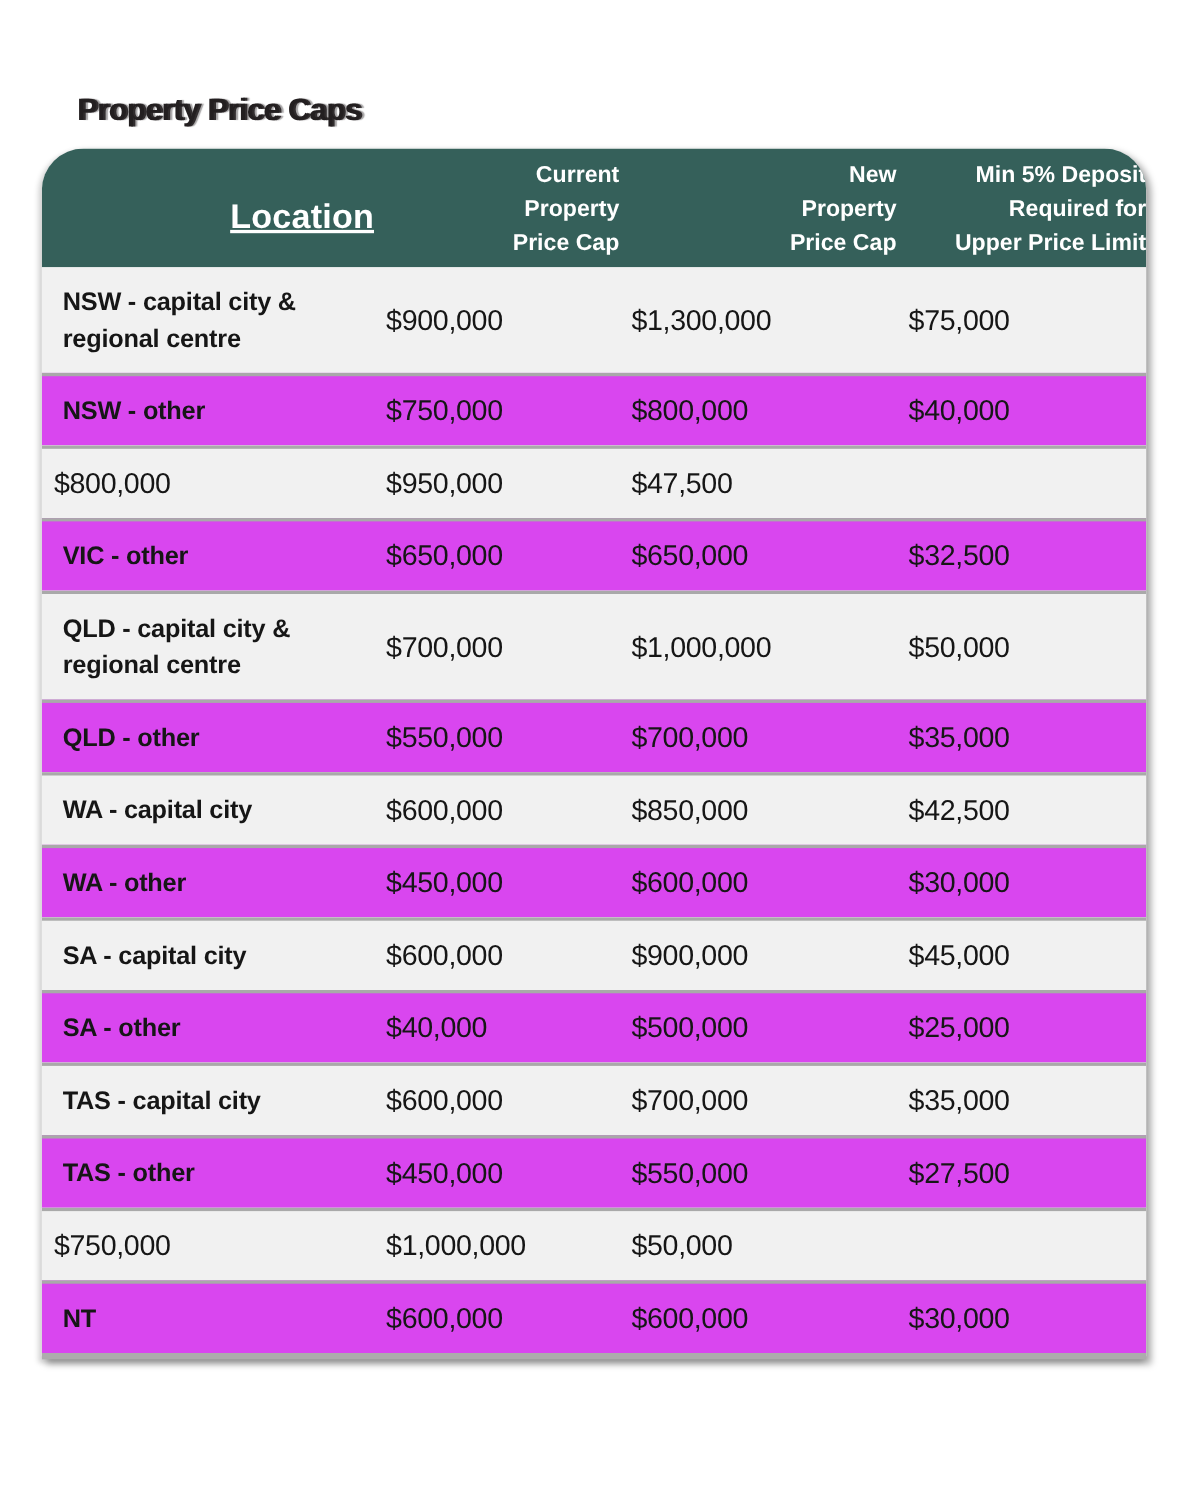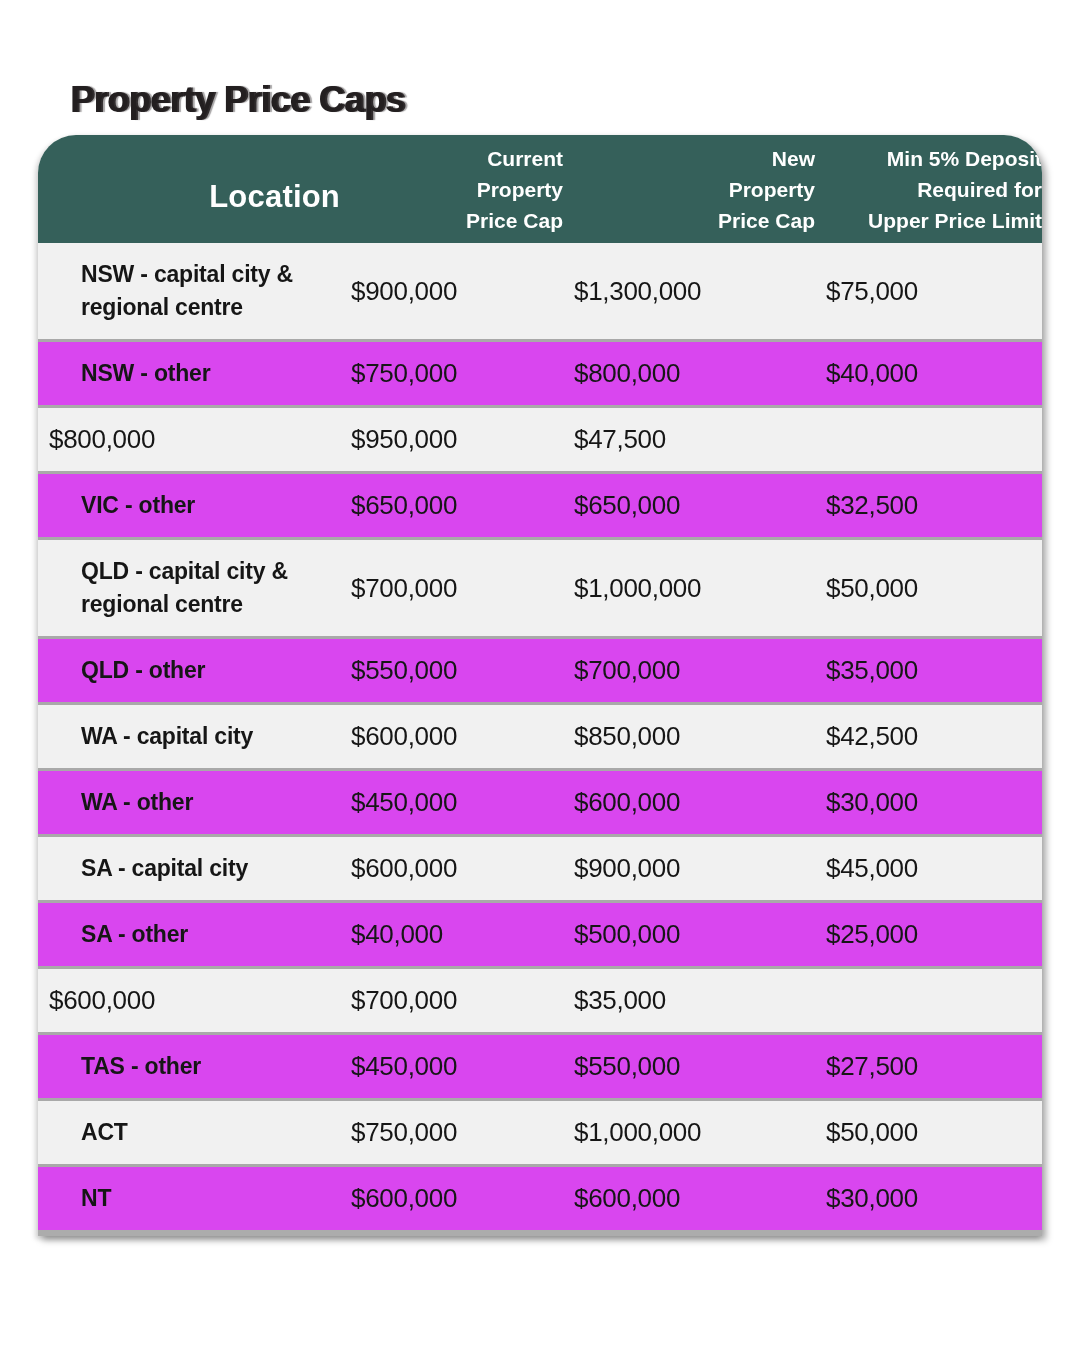--- a/index.html
+++ b/index.html
@@ -12,21 +12,21 @@
   *{box-sizing:border-box;margin:0;padding:0;}
   html,body{width:1080px;height:1350px;}
   body{
     background:#FFFFFF;
     font-family:"Liberation Sans", sans-serif;
     color:var(--ink);
     overflow:hidden;
   }
   .page-title{
     margin:80px 0 15px 70px;
-    font-size:36px;
+    font-size:28px;
     line-height:40px;
     font-weight:800;
     letter-spacing:-0.5px;
     color:var(--title-ink);
     
     text-shadow:2px 0 0 rgba(35,31,32,0.9), 4px 0 1px rgba(35,31,32,0.4);
   }
   .card{
     width:1004px;
     margin-left:38px;
@@ -44,20 +44,21 @@
     background:var(--teal);
     color:#FFFFFF;
   }
   .th{font-weight:700;text-align:right;}
   .th.location{
     font-size:31px;
     padding-left:19px;
     position:relative;
     top:8px;
     letter-spacing:0.2px;
+    text-decoration:underline;
   }
   .th.colhead{
     font-size:21px;
     line-height:31px;
     white-space:pre-line;
   }
   .tbody .tr{
     display:grid;
     grid-template-columns:302px 223px 252px 227px;
     align-items:center;
@@ -65,21 +66,20 @@
   }
   .tbody .tr:nth-child(odd){background:var(--row-alt);}
   .tbody .tr + .tr{border-top:3px solid var(--divider);}
   .td{padding-top:15px;padding-bottom:15px;line-height:33px;}
   .td.location{
     font-weight:700;
     font-size:23px;
     padding-left:19px;
     padding-right:42px;
     letter-spacing:-0.2px;
-    margin-left:24px;
   }
   .td.value{
     font-size:26px;
     padding-left:11px;
     letter-spacing:-0.3px;
     font-weight:400;
   }
 </style>
 </head>
 <body>
@@ -164,34 +164,34 @@
   </div>
 
   <div class="tr">
     <div class="td location">SA - other</div>
     <div class="td value">$40,000</div>
     <div class="td value">$500,000</div>
     <div class="td value">$25,000</div>
   </div>
 
   <div class="tr">
+    <div class="td location">TAS - capital city</div>
     <div class="td value">$600,000</div>
     <div class="td value">$700,000</div>
     <div class="td value">$35,000</div>
   </div>
 
   <div class="tr">
     <div class="td location">TAS - other</div>
     <div class="td value">$450,000</div>
     <div class="td value">$550,000</div>
     <div class="td value">$27,500</div>
   </div>
 
   <div class="tr">
-    <div class="td location">ACT</div>
     <div class="td value">$750,000</div>
     <div class="td value">$1,000,000</div>
     <div class="td value">$50,000</div>
   </div>
 
   <div class="tr">
     <div class="td location">NT</div>
     <div class="td value">$600,000</div>
     <div class="td value">$600,000</div>
     <div class="td value">$30,000</div>

